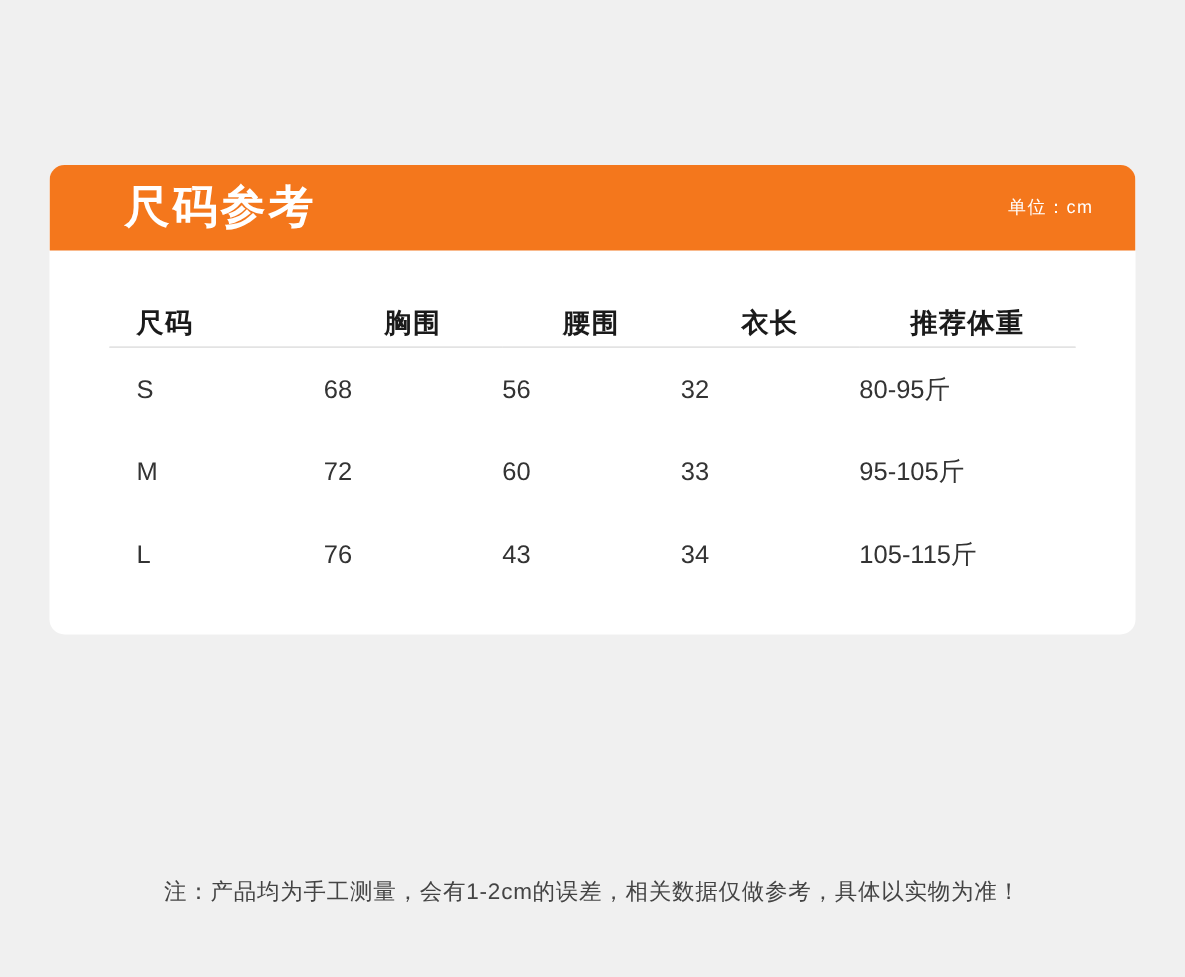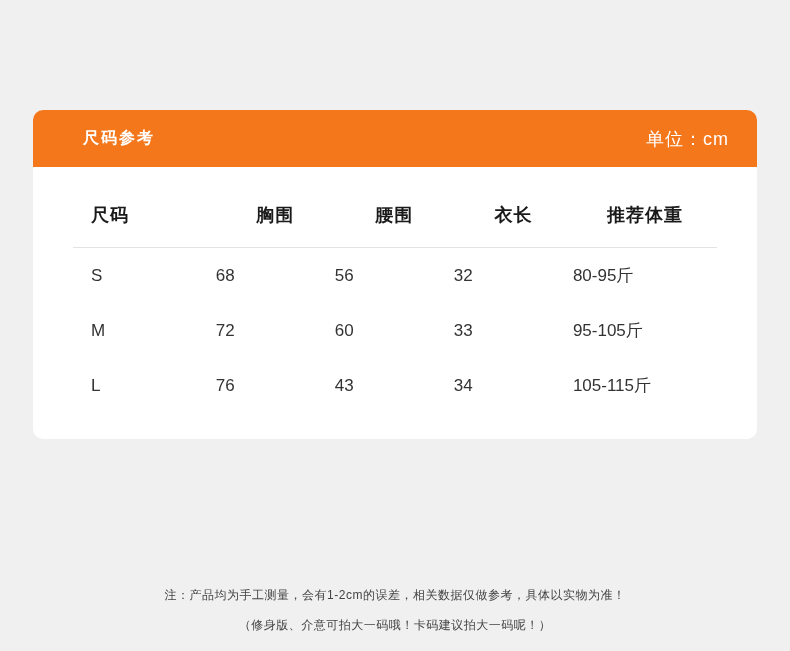--- a/index.html
+++ b/index.html
@@ -35,42 +35,42 @@
     height: 57px;
     background: #f4771c;
     display: flex;
     align-items: center;
     justify-content: space-between;
     padding: 0 28px 0 50px;
     box-sizing: border-box;
   }
   .card-title {
     color: #ffffff;
-    font-size: 16px;
+    font-size: 30px;
     font-weight: bold;
     letter-spacing: 2px;
   }
   .card-unit {
     color: #ffffff;
-    font-size: 18px;
+    font-size: 12px;
     letter-spacing: 1px;
   }
   .table-wrap {
     padding: 22px 40px 26px 40px;
   }
   table.size-table {
     width: 100%;
     border-collapse: collapse;
     table-layout: fixed;
   }
   table.size-table th {
     font-size: 18px;
     font-weight: bold;
     color: #1a1a1a;
-    padding: 14px 0 20px 0;
+    padding: 14px 0 4px 0;
     text-align: center;
     letter-spacing: 1px;
   }
   table.size-table thead tr {
     border-bottom: 1px solid #e3e3e3;
   }
   table.size-table td {
     font-size: 17px;
     color: #333;
     text-align: left;
@@ -92,21 +92,21 @@
   table.size-table th:last-child,
   table.size-table td:last-child { width: 23%; }
   .notes {
     position: absolute;
     left: 0;
     top: 580px;
     width: 790px;
     text-align: center;
   }
   .note-line {
-    font-size: 12px;
+    font-size: 15px;
     color: #444;
     line-height: 30px;
     letter-spacing: 0.5px;
   }
 </style>
 </head>
 <body>
 
 <div class="page">
 
@@ -151,16 +151,15 @@
             <td>105-115斤</td>
           </tr>
         </tbody>
       </table>
     </div>
 
   </div>
 
   <div class="notes">
     <div class="note-line">注：产品均为手工测量，会有1-2cm的误差，相关数据仅做参考，具体以实物为准！</div>
-    <div class="note-line">（修身版、介意可拍大一码哦！卡码建议拍大一码呢！）</div>
   </div>
 
 </div>
 
 </body></html>

